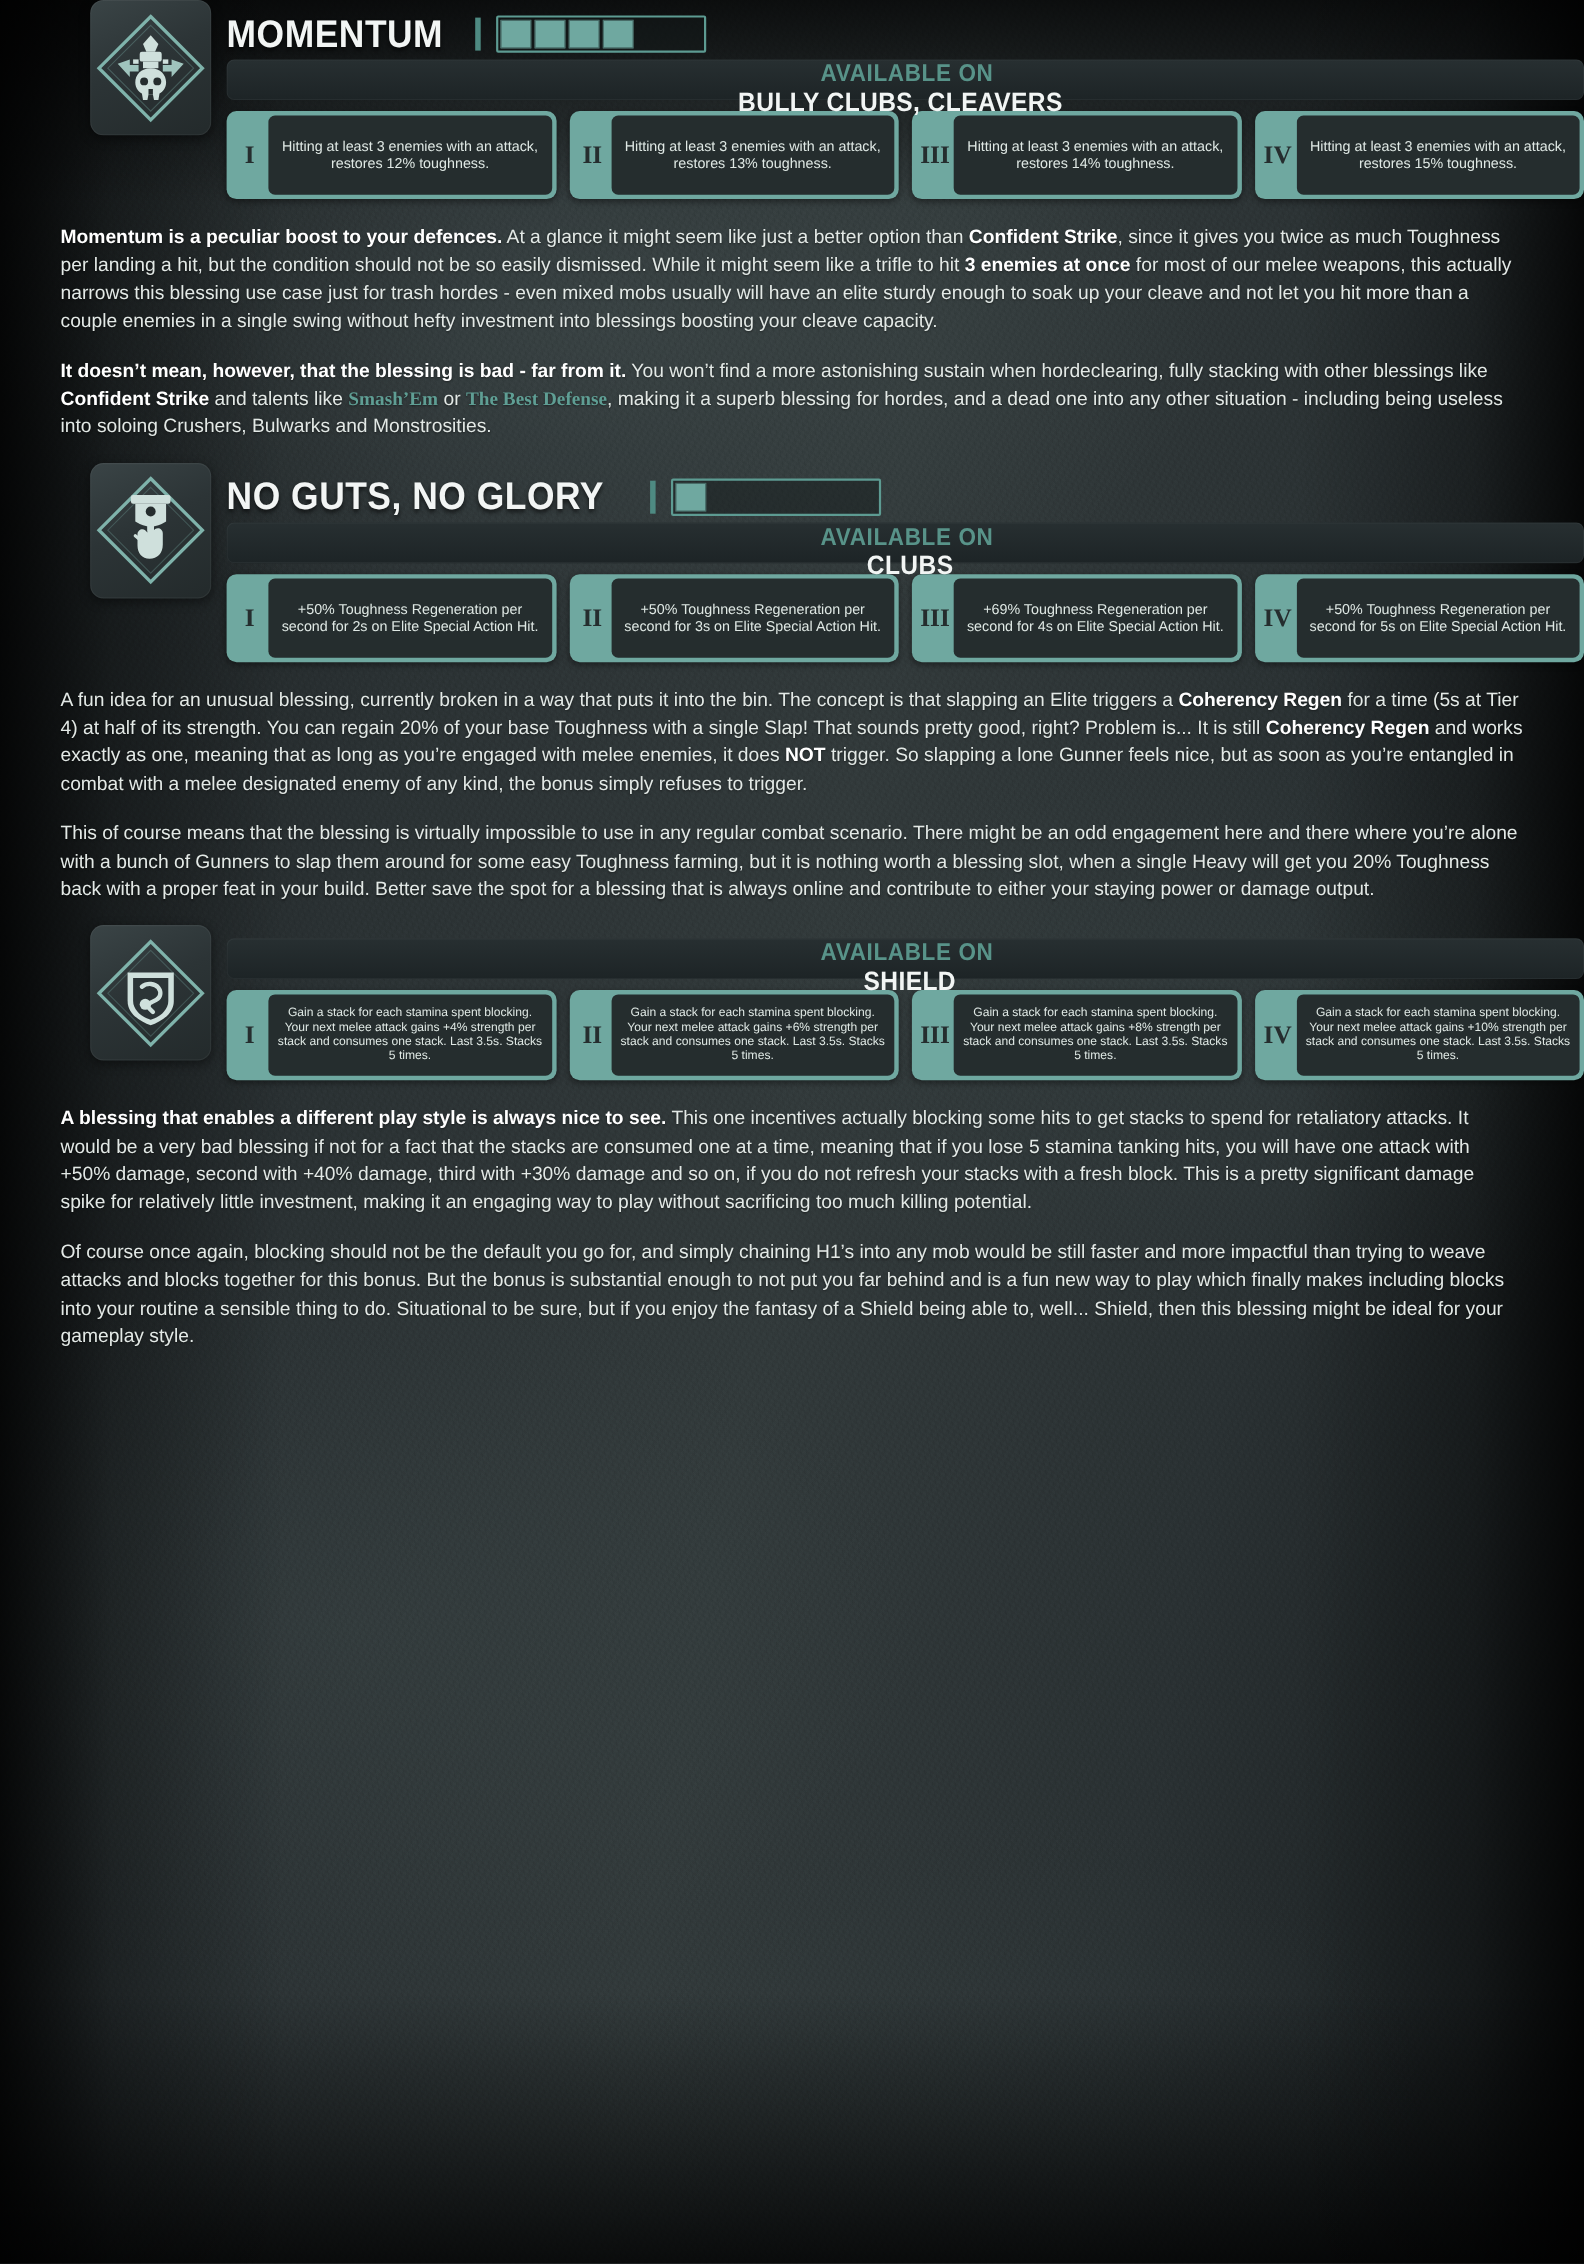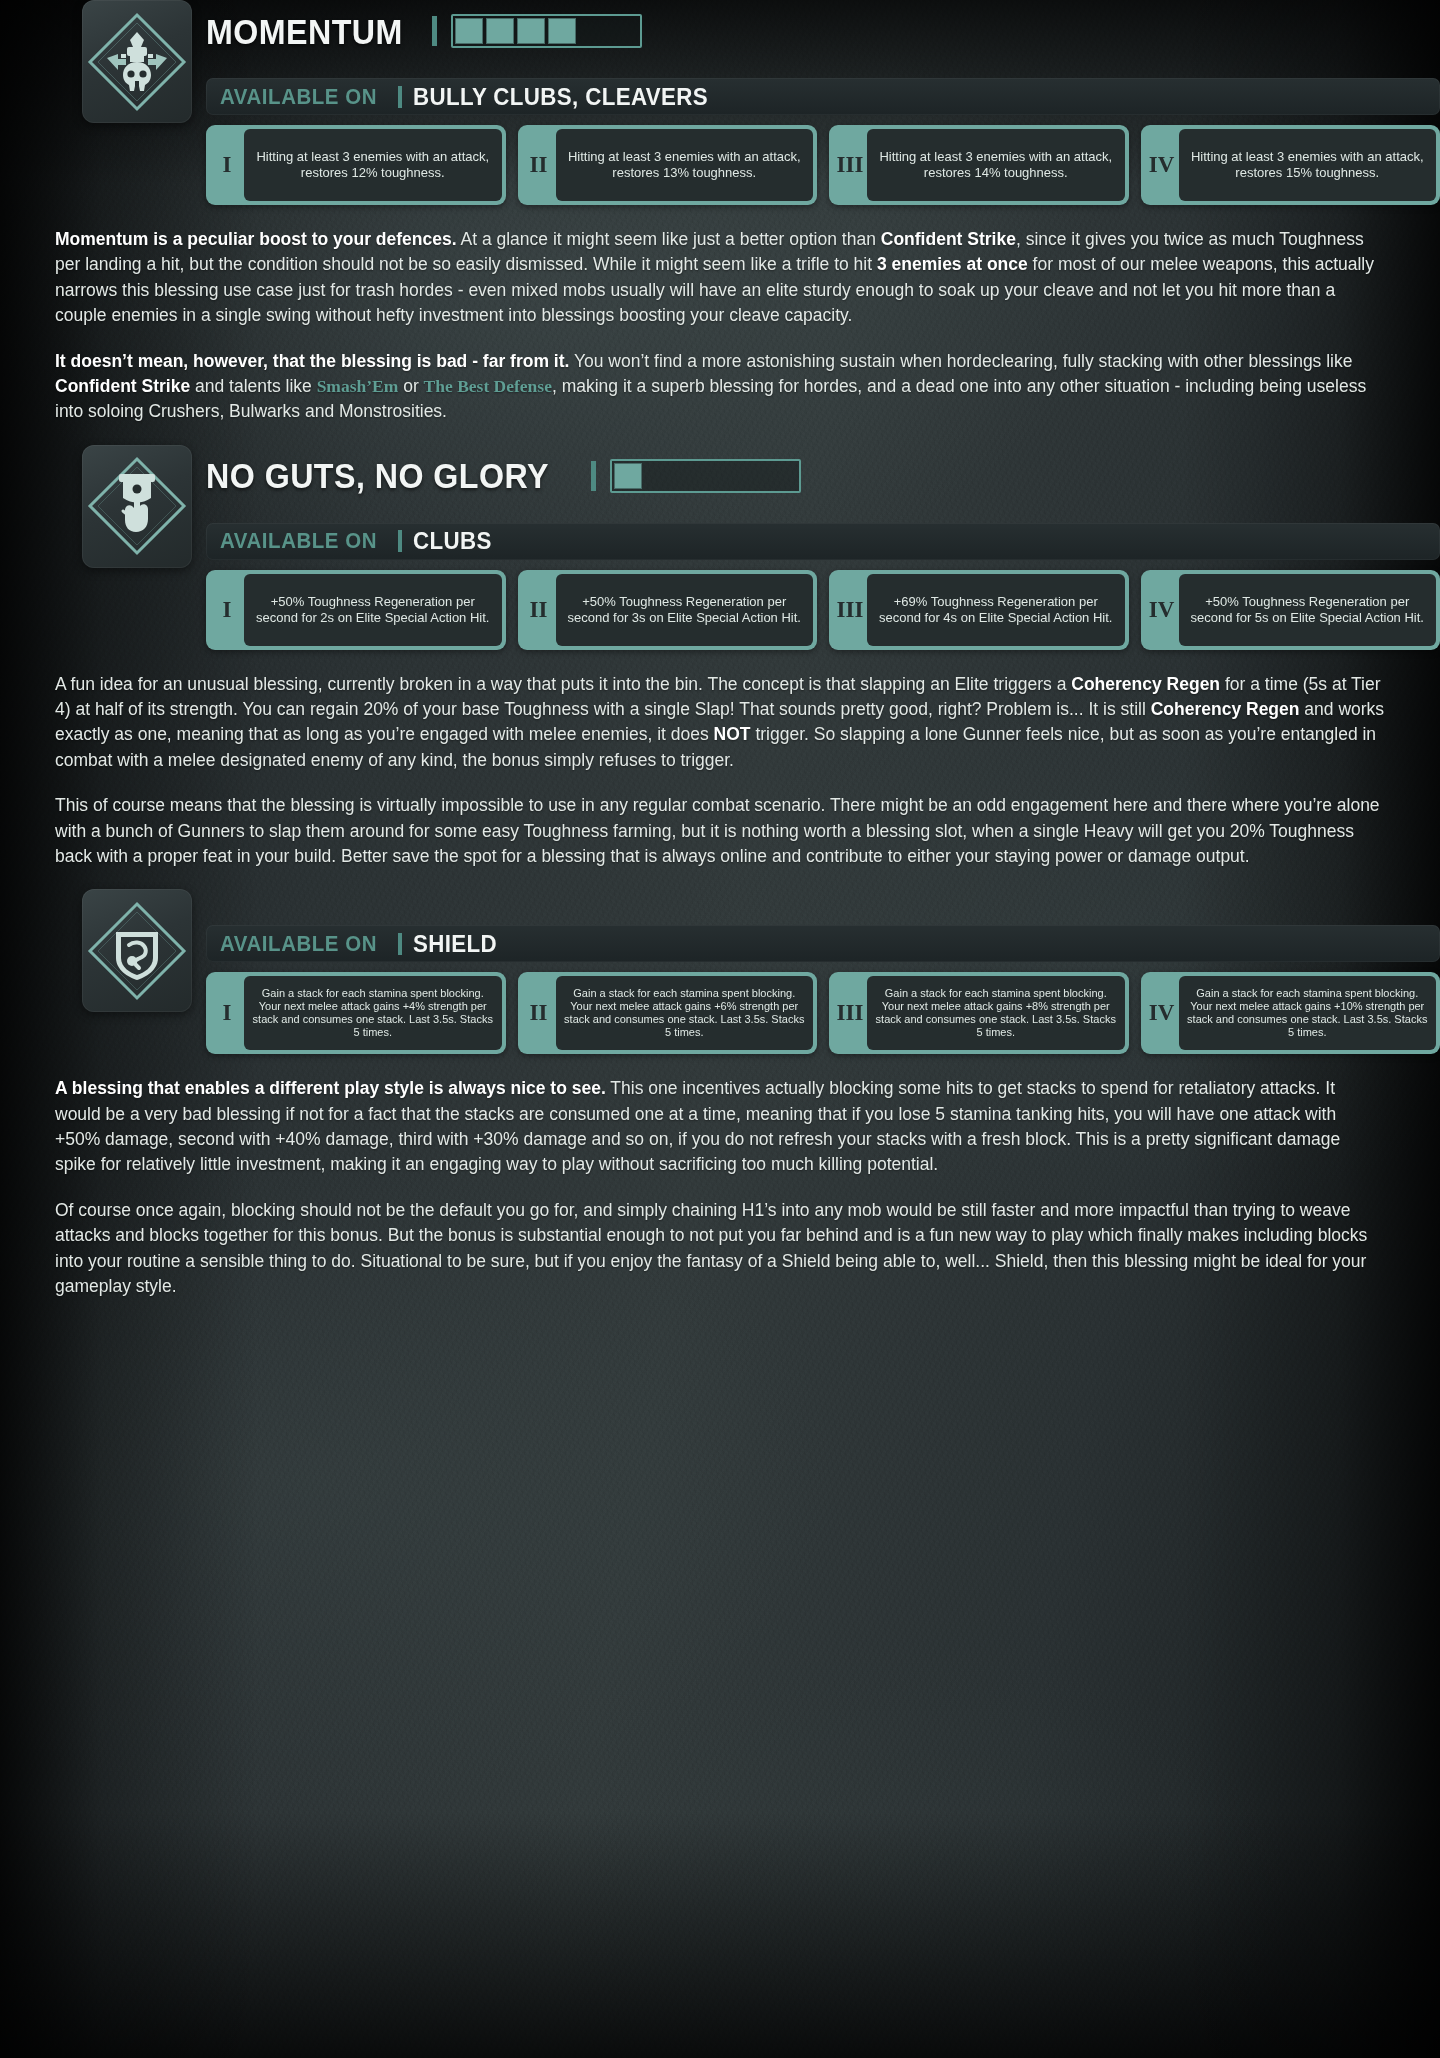--- a/index.html
+++ b/index.html
@@ -66,24 +66,24 @@
   }
   .rating{
     height:26px;border:2px solid #5d9b92;border-radius:2px;
     display:flex;align-items:stretch;padding:2px;gap:3px;
     background:rgba(20,26,27,.45);flex:0 0 auto;
   }
   .seg{width:28px;background:transparent;}
   .seg.on{background:#6fa8a0;box-shadow:inset 0 0 0 1px rgba(25,35,35,.45);}
 
   .avail{
-    margin-top:26px;height:37px;border-radius:7px;
+    margin-top:2px;height:37px;border-radius:7px;
     background:linear-gradient(180deg,#272f31 0%,#1d2426 100%);
     box-shadow:inset 0 0 0 1px rgba(255,255,255,.045);
-    display:flex;align-items:center;padding-left:14px;
+    display:flex;align-items:center;padding-left:14px;flex-direction:column;
   }
   .avail-label{
     font-family:"Liberation Sans Narrow","Liberation Sans",sans-serif;
     font-size:22px;font-weight:700;letter-spacing:.6px;color:#589389;
     text-transform:uppercase;transform:scaleX(.93);transform-origin:left center;
   }
   .avail-bar{width:4px;height:22px;background:#4e8a82;margin:0 11px 0 9px;}
   .avail-val{
     font-family:"Liberation Sans Narrow","Liberation Sans",sans-serif;
     font-size:24px;font-weight:700;letter-spacing:.4px;color:#f2f5f4;

